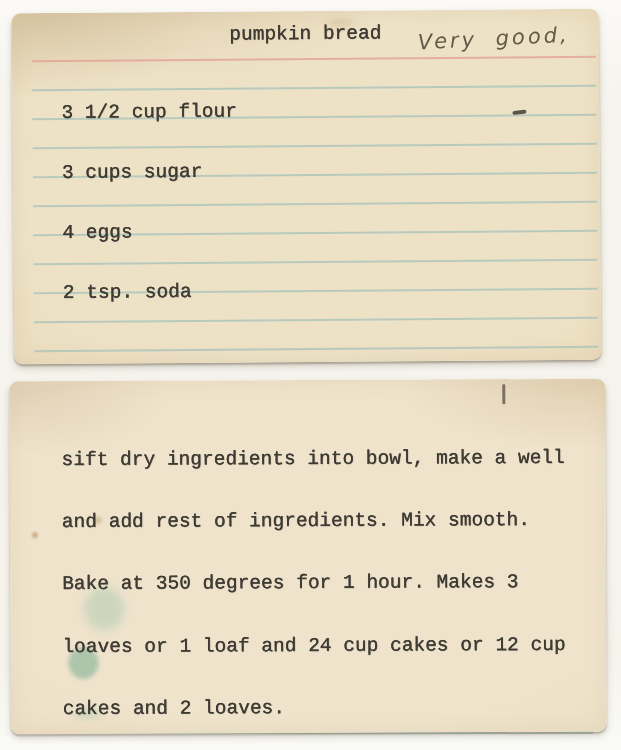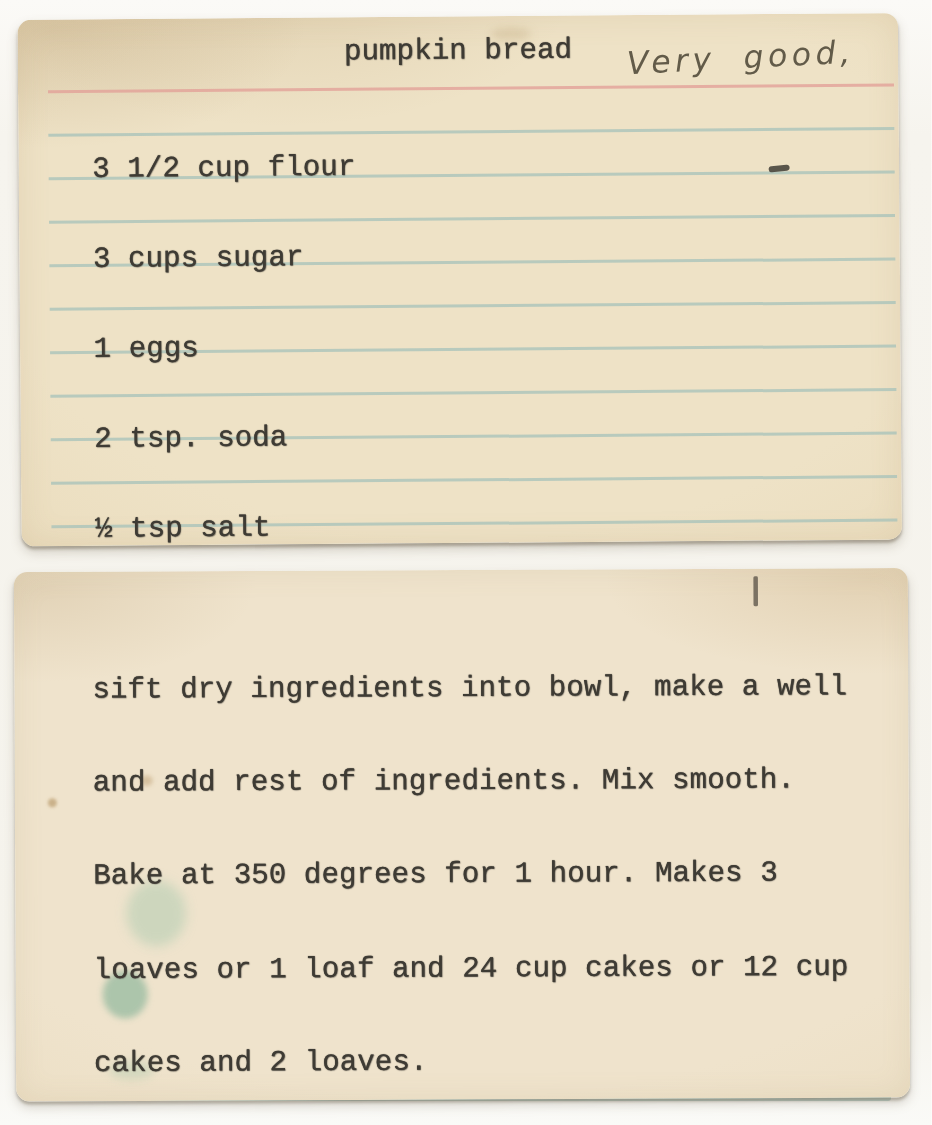--- a/index.html
+++ b/index.html
@@ -91,23 +91,23 @@
     <i class="b8"></i>
     <i class="b9"></i>
   </div>
   <span class="spot sp3"></span>
   <h1 class="title tw">pumpkin bread</h1>
   <div class="hand">Very good,</div>
   <span class="pencil-dash"></span>
   <div class="ing tw">
     <div class="row"><span>3 1/2 cup flour</span><span class="pc"></span></div>
     <div class="row"><span>3 cups sugar</span><span class="pc"></span></div>
-    <div class="row"><span>1 eggs</span><span class="pc"></span></div>
+    <div class="row"><span>4 eggs</span><span class="pc"></span></div>
     <div class="row"><span>2 tsp. soda</span><span class="pc"></span></div>
-    <div class="row"><span>½ tsp salt</span><span class="pc"></span></div>
+    <div class="row"><span class="pc"></span></div>
     <div class="row"><span>1 tsp cinnamon </span><span class="pc">(or ½)</span></div>
     <div class="row"><span>1 tsp nutmeg </span><span class="pc">(or ½)</span></div>
     <div class="row"><span>1 cup oil or 2 sticks margarine</span><span class="pc"></span></div>
     <div class="row"><span>2/3 cup water</span><span class="pc"></span></div>
     <div class="row"><span>2 cups pumpkin</span><span class="pc"></span></div>
     <div class="row"><span>add nuts</span><span class="pc"></span></div>
   </div>
 </div>
 
 <div class="under-edge"></div>

